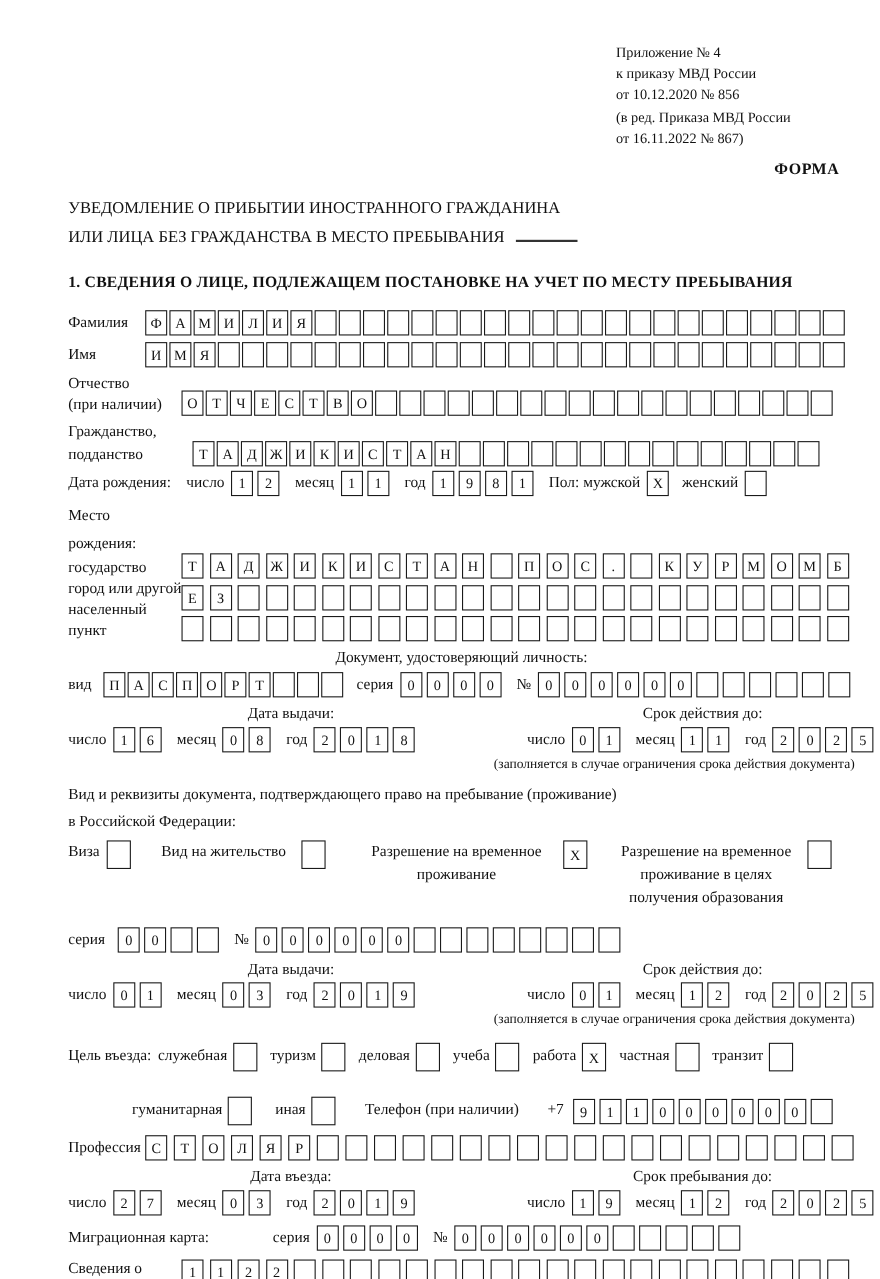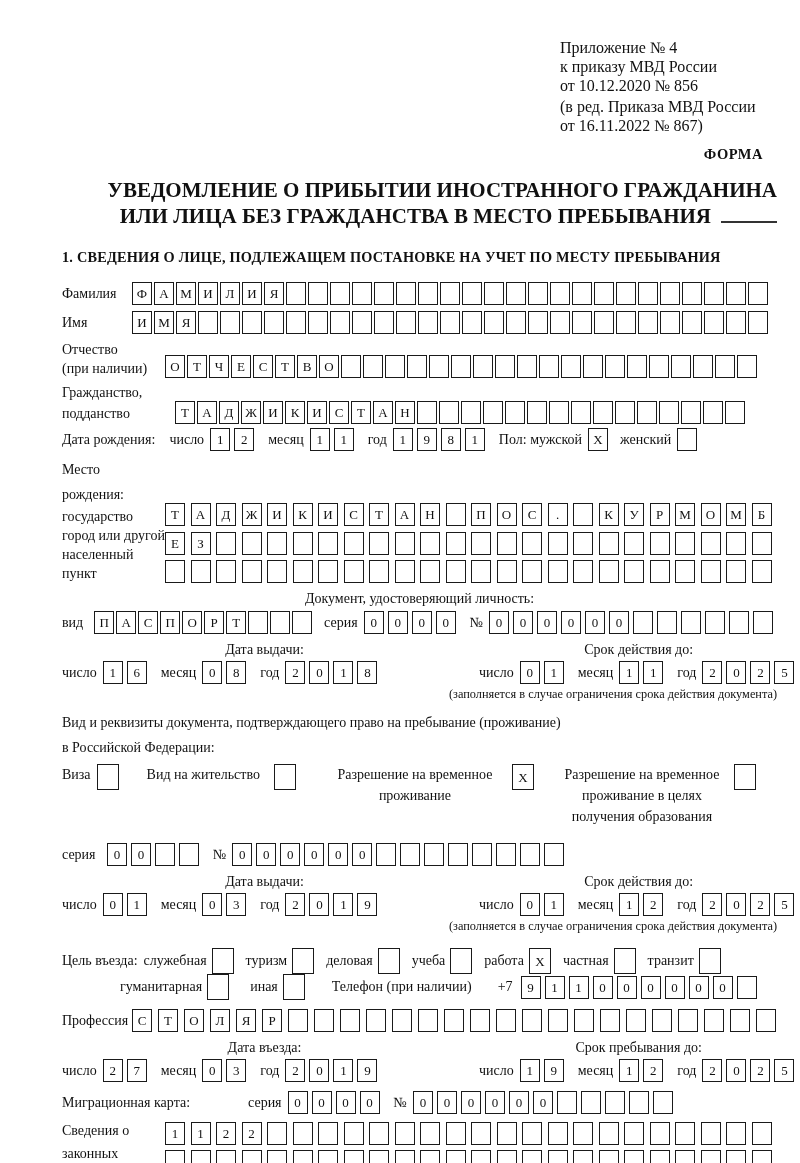--- a/index.html
+++ b/index.html
@@ -3,26 +3,26 @@
 <meta charset="utf-8">
 <style>
   html,body { margin:0; padding:0; background:#fff; }
   body {
     width:800px; height:1163px; overflow:hidden; color:#111;
     font-family:"Liberation Serif","DejaVu Serif",serif; font-size:14px;
   }
   .page { box-sizing:border-box; width:800px; height:1163px; padding:38px 23px 0 62px; }
 
   
-  .annex { margin-left:498px; font-size:16px; line-height:19px;font-family:Liberation Serif, serif; }
+  .annex { margin-left:498px; font-size:13px; line-height:19px;font-family:Liberation Serif, serif; }
   .annex .gap { height:2px; }
   .forma { text-align:right; padding-right:14px; font-weight:bold; font-size:14.5px; margin-top:11px; letter-spacing:.5px; }
 
   
-  .title { text-align:right; font-weight:bold; font-size:21px; line-height:26px; margin-top:14px; }
+  .title { text-align:left; font-weight:normal; font-size:15px; line-height:26px; margin-top:14px; }
   .blankline { display:inline-block; width:56px; border-bottom:2px solid #333; height:12px; margin-left:10px; }
 
   .sect { font-weight:bold; font-size:14.3px; margin-top:20px; letter-spacing:.2px; }
 
   
   .boxes { display:inline-flex; flex:none; vertical-align:middle; }
   .box {
     box-sizing:border-box; flex:none; width:20px; height:23px;
     border:1.6px solid #1a1a1a; margin-right:2px; background:#fff;
     display:inline-flex; align-items:center; justify-content:center;
@@ -555,21 +555,21 @@
     <span class="pair">
         <span>частная</span>
         <span class="box cb"></span>
       </span>
     <span class="pair" style="margin-right:0;">
         <span>транзит</span>
         <span class="box cb"></span>
       </span>
   </div>
 
-  <div class="purpose" style="margin-top:0; margin-left:58px;">
+  <div class="purpose" style="margin-top:23px; margin-left:58px;">
     <span class="pair" style="margin-right:16px;">
         <span>гуманитарная</span>
         <span class="box cb"></span>
       </span>
     <span class="pair" style="margin-right:22px;">
         <span>иная</span>
         <span class="box cb"></span>
       </span>
     <span style="margin-right:26px;">Телефон (при наличии)</span>
     <span style="margin-right:8px;">+7</span>

